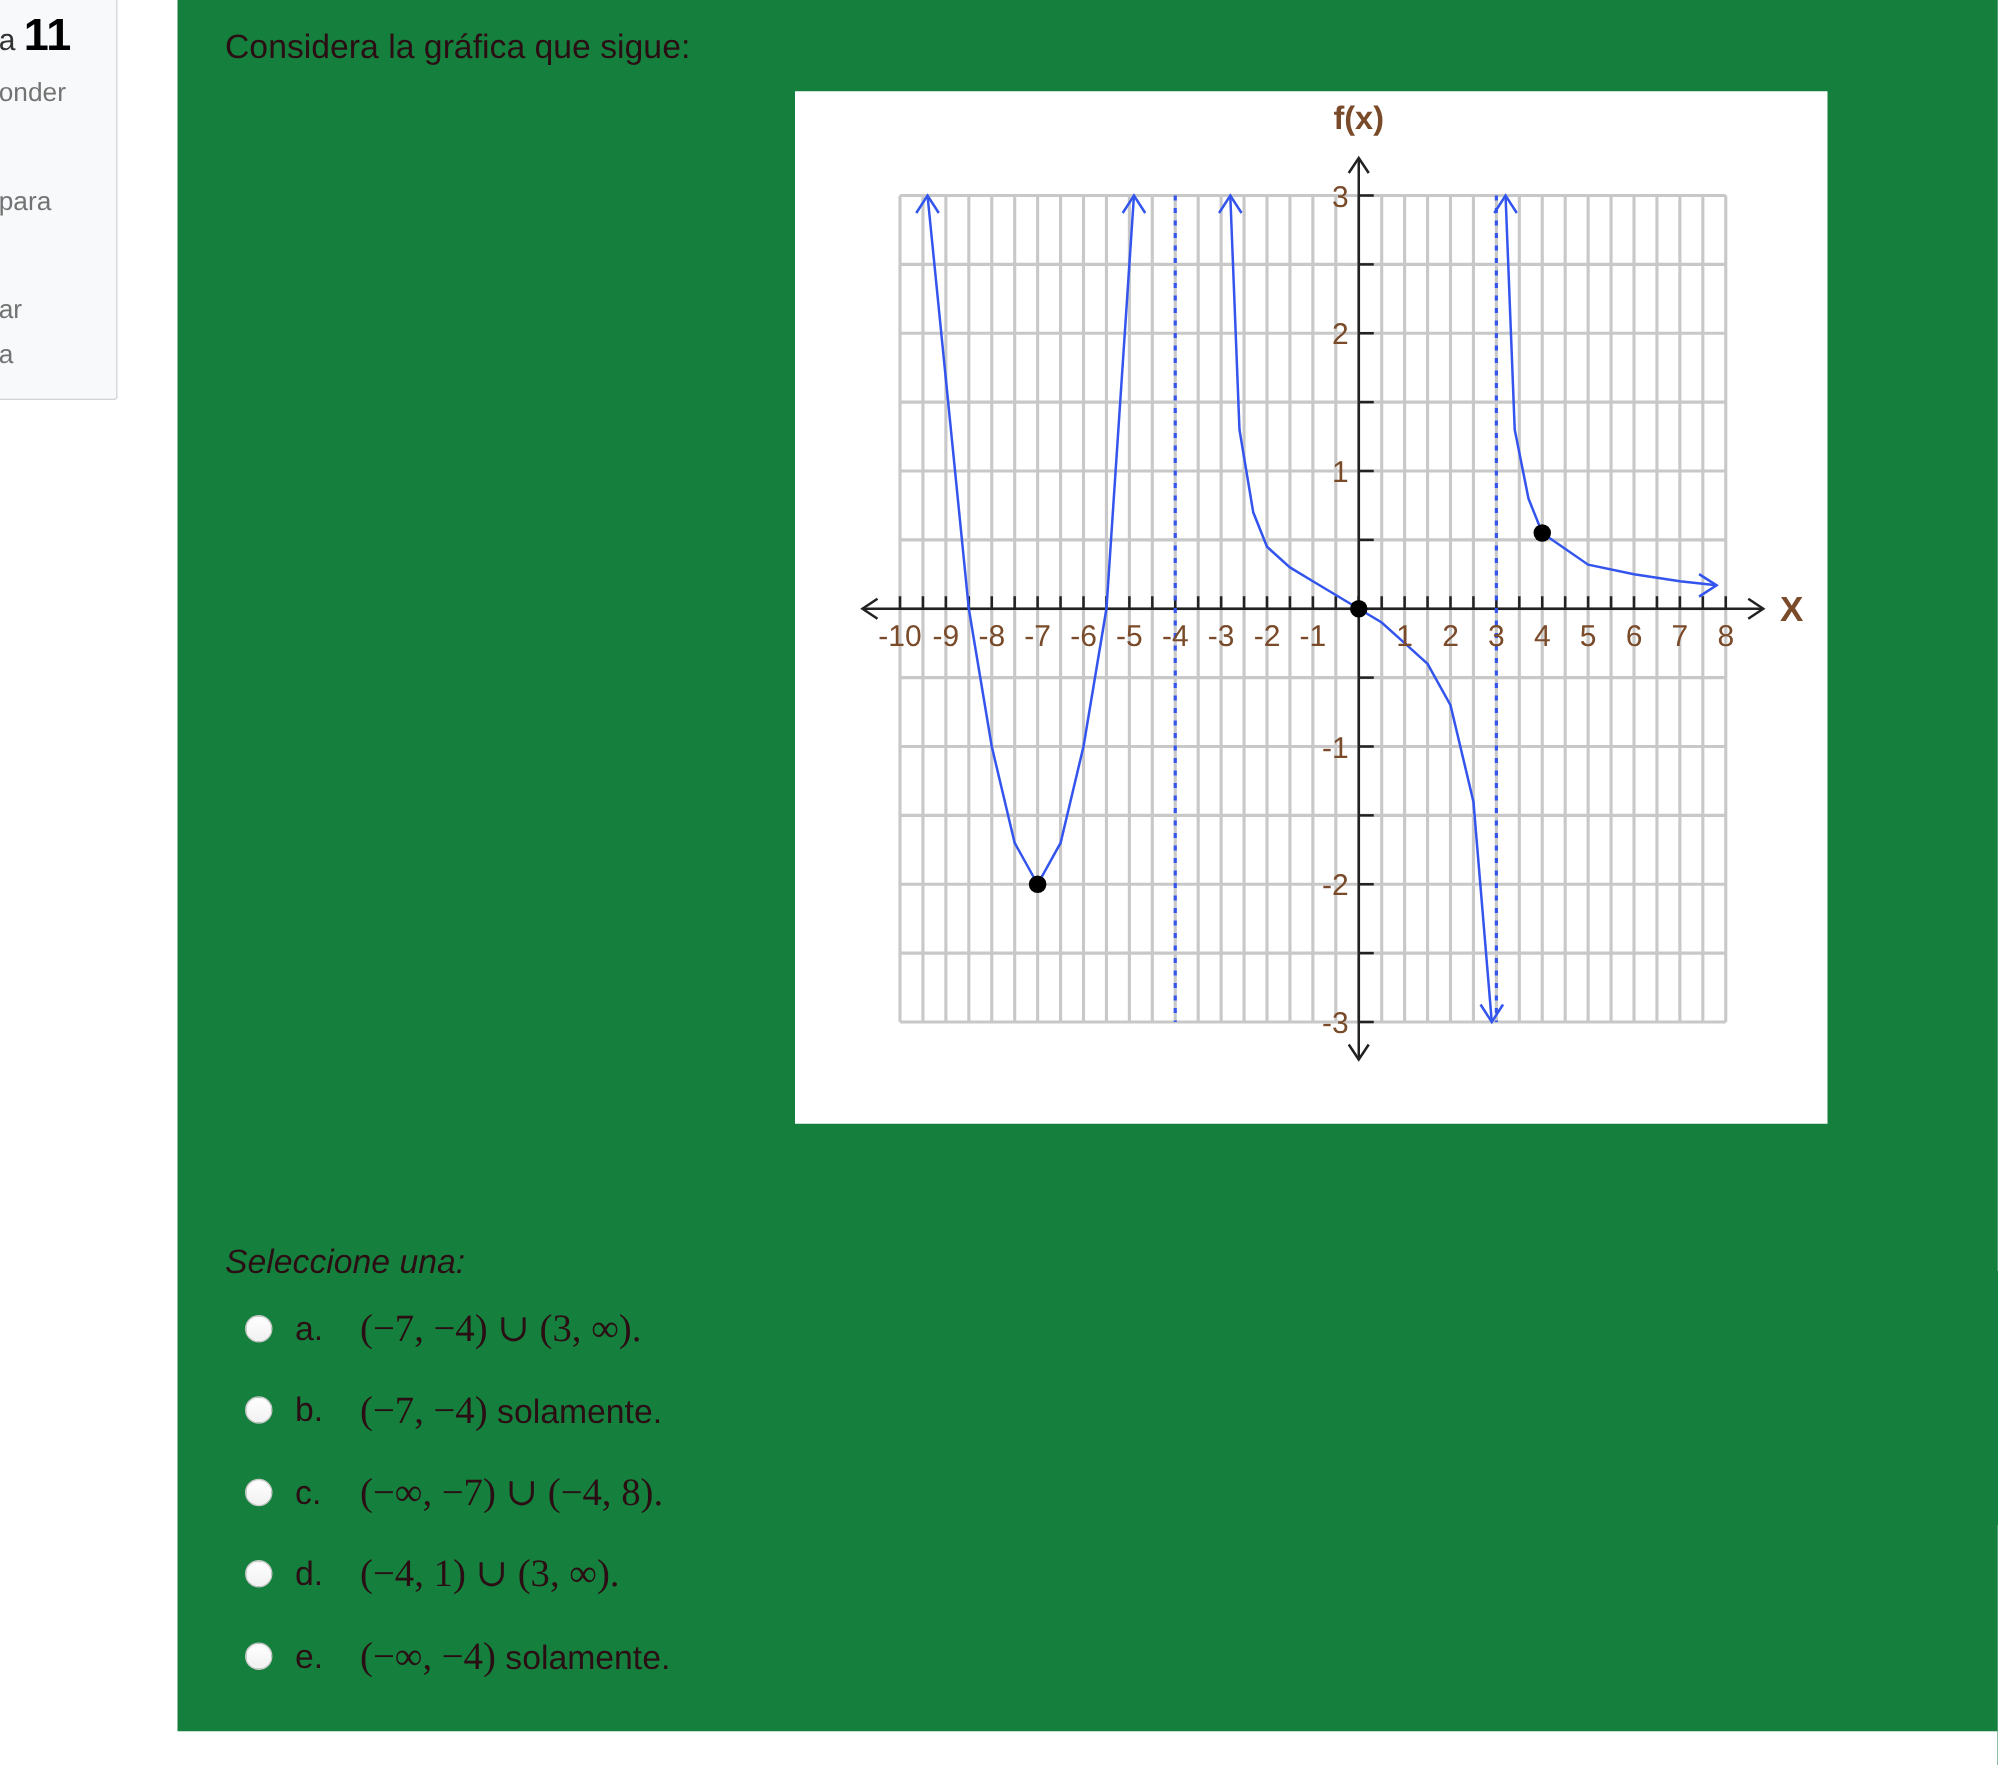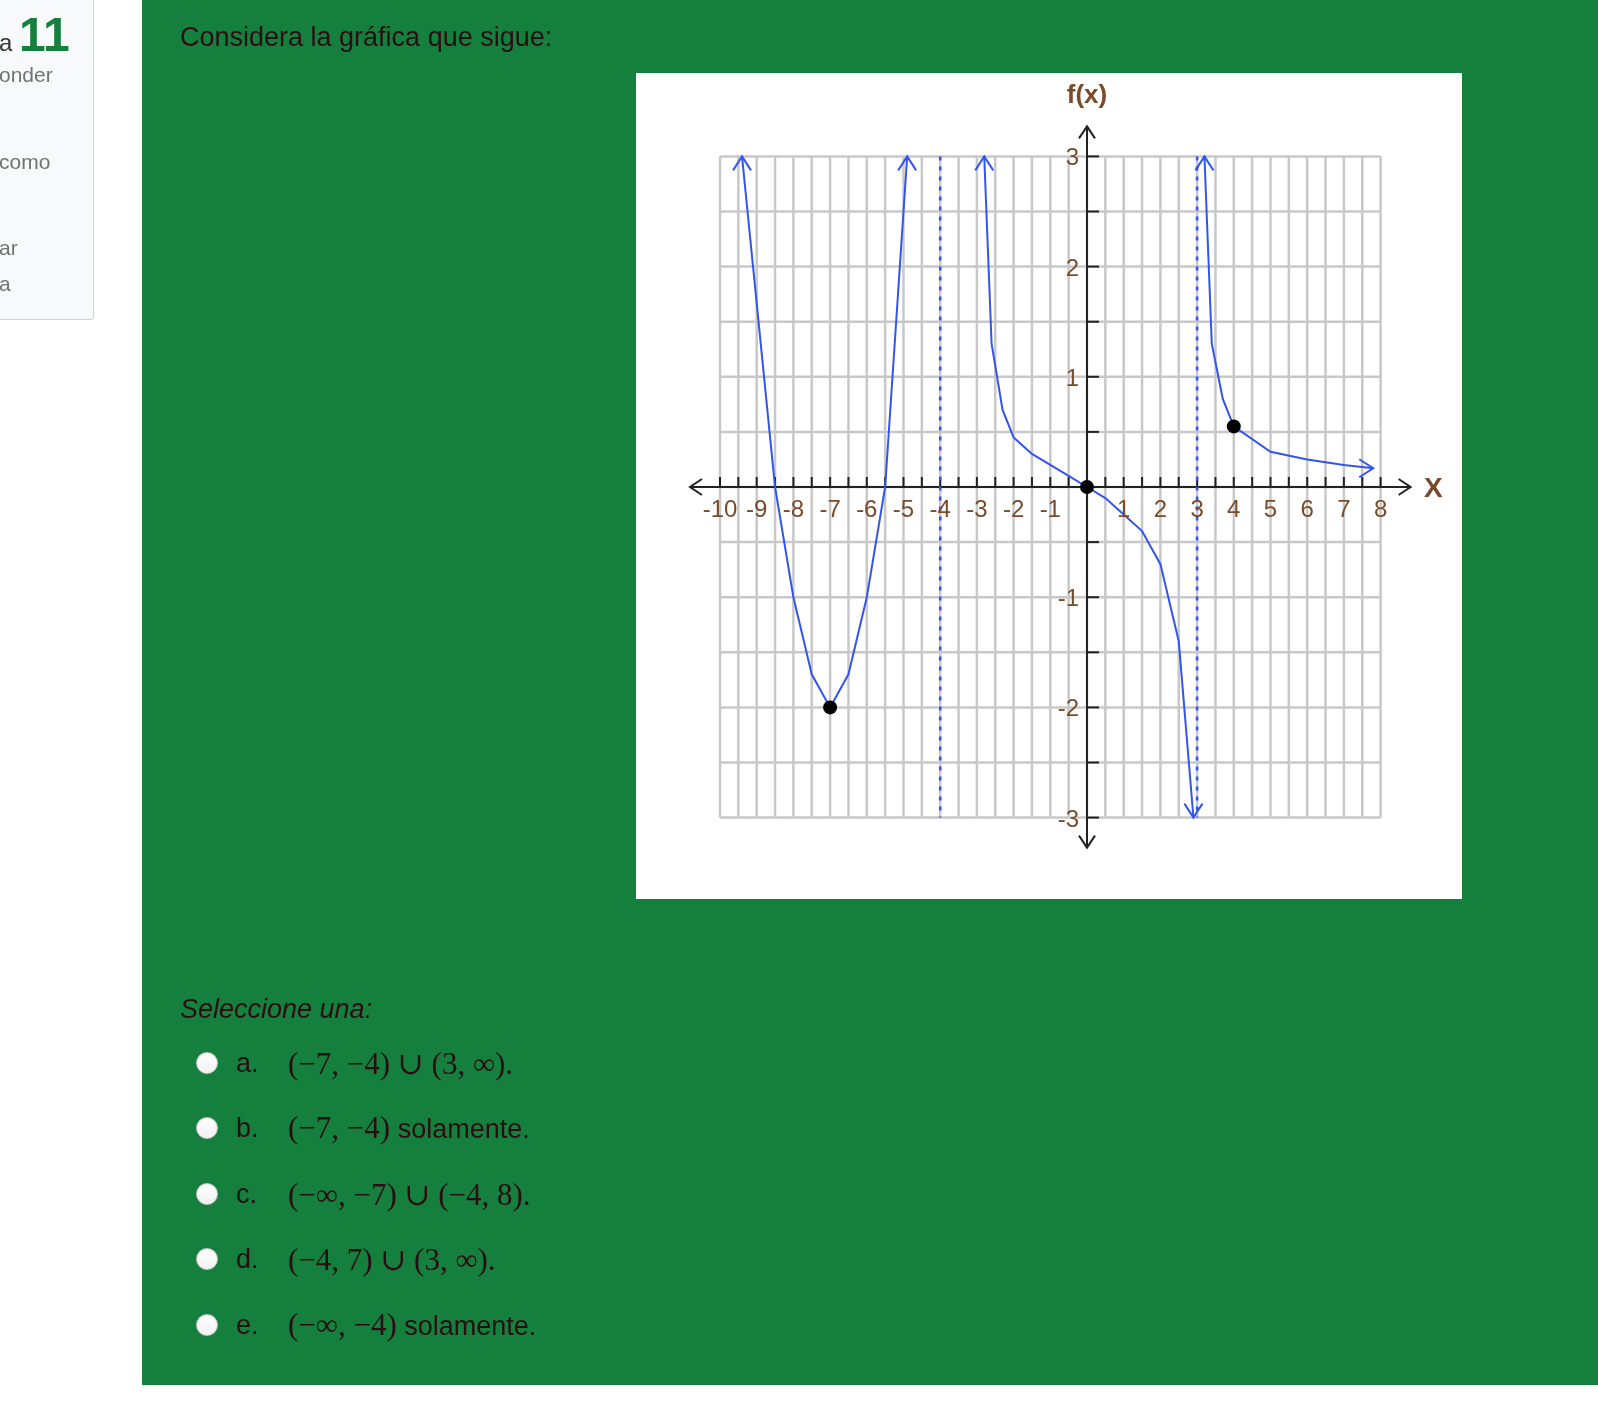--- a/index.html
+++ b/index.html
@@ -7,21 +7,21 @@
     width: 1598px; height: 1412px; position: relative; overflow: hidden;
     background: #ffffff;
     font-family: "Liberation Sans", "DejaVu Sans", sans-serif;
   }
   .info-panel {
     position: absolute; left: -10px; top: -2px; width: 104px; height: 322px;
     background: #f8f9fa; border: 1px solid #cfd2d5; border-radius: 3px;
     box-sizing: border-box;
   }
   .info-panel .qno { position: absolute; left: 8px; top: 8px; font-size: 24px; color: #333; white-space: nowrap; }
-  .info-panel .qno b { font-size: 48px; font-weight: bold; color: #15803d; }
+  .info-panel .qno b { font-size: 36px; font-weight: bold; color: #000000; }
   .info-panel .line { position: absolute; left: 8px; font-size: 21px; color: #737373; white-space: nowrap; }
   .question {
     position: absolute; left: 142px; top: 0; width: 1456px; height: 1385px;
     background: #15803d;
   }
   .qtext { position: absolute; color: #2a0e14; font-size: 27px; white-space: nowrap; }
   .math { font-family: "Liberation Serif", "DejaVu Serif", serif; font-size: 31px; }
   .math i { font-style: italic; }
   .graph-box {
     position: absolute; left: 494px; top: 73px; width: 826px; height: 826px;
@@ -40,21 +40,21 @@
 </style>
 </head>
 <body>
 
 <div class="info-panel">
   <div class="qno">
     <span>a</span>
     <b>11</b>
   </div>
   <div class="line" style="top:64px">onder</div>
-  <div class="line" style="top:151px">como</div>
+  <div class="line" style="top:151px">para</div>
   <div class="line" style="top:237px">ar</div>
   <div class="line" style="top:273px">a</div>
 </div>
 
 <div class="question">
   <div class="qtext" style="left:38px; top:22px;">Considera la gráfica que sigue:</div>
 
   <div class="graph-box">
     <svg width="826" height="826" viewBox="0 0 826 826">
 
@@ -232,20 +232,20 @@
     <span class="opt-text"><span class="math">(−7, −4)</span> <span>solamente.</span></span>
   </div>
   <div class="option" style="top:1174px;">
     <span class="radio"></span>
     <span class="opt-letter">c.</span>
     <span class="opt-text"><span class="math">(−∞, −7) ∪ (−4, 8).</span> <span></span></span>
   </div>
   <div class="option" style="top:1239px;">
     <span class="radio"></span>
     <span class="opt-letter">d.</span>
-    <span class="opt-text"><span class="math">(−4, 7) ∪ (3, ∞).</span> <span></span></span>
+    <span class="opt-text"><span class="math">(−4, 1) ∪ (3, ∞).</span> <span></span></span>
   </div>
   <div class="option" style="top:1305px;">
     <span class="radio"></span>
     <span class="opt-letter">e.</span>
     <span class="opt-text"><span class="math">(−∞, −4)</span> <span>solamente.</span></span>
   </div>
 </div>
 
 </body></html>

